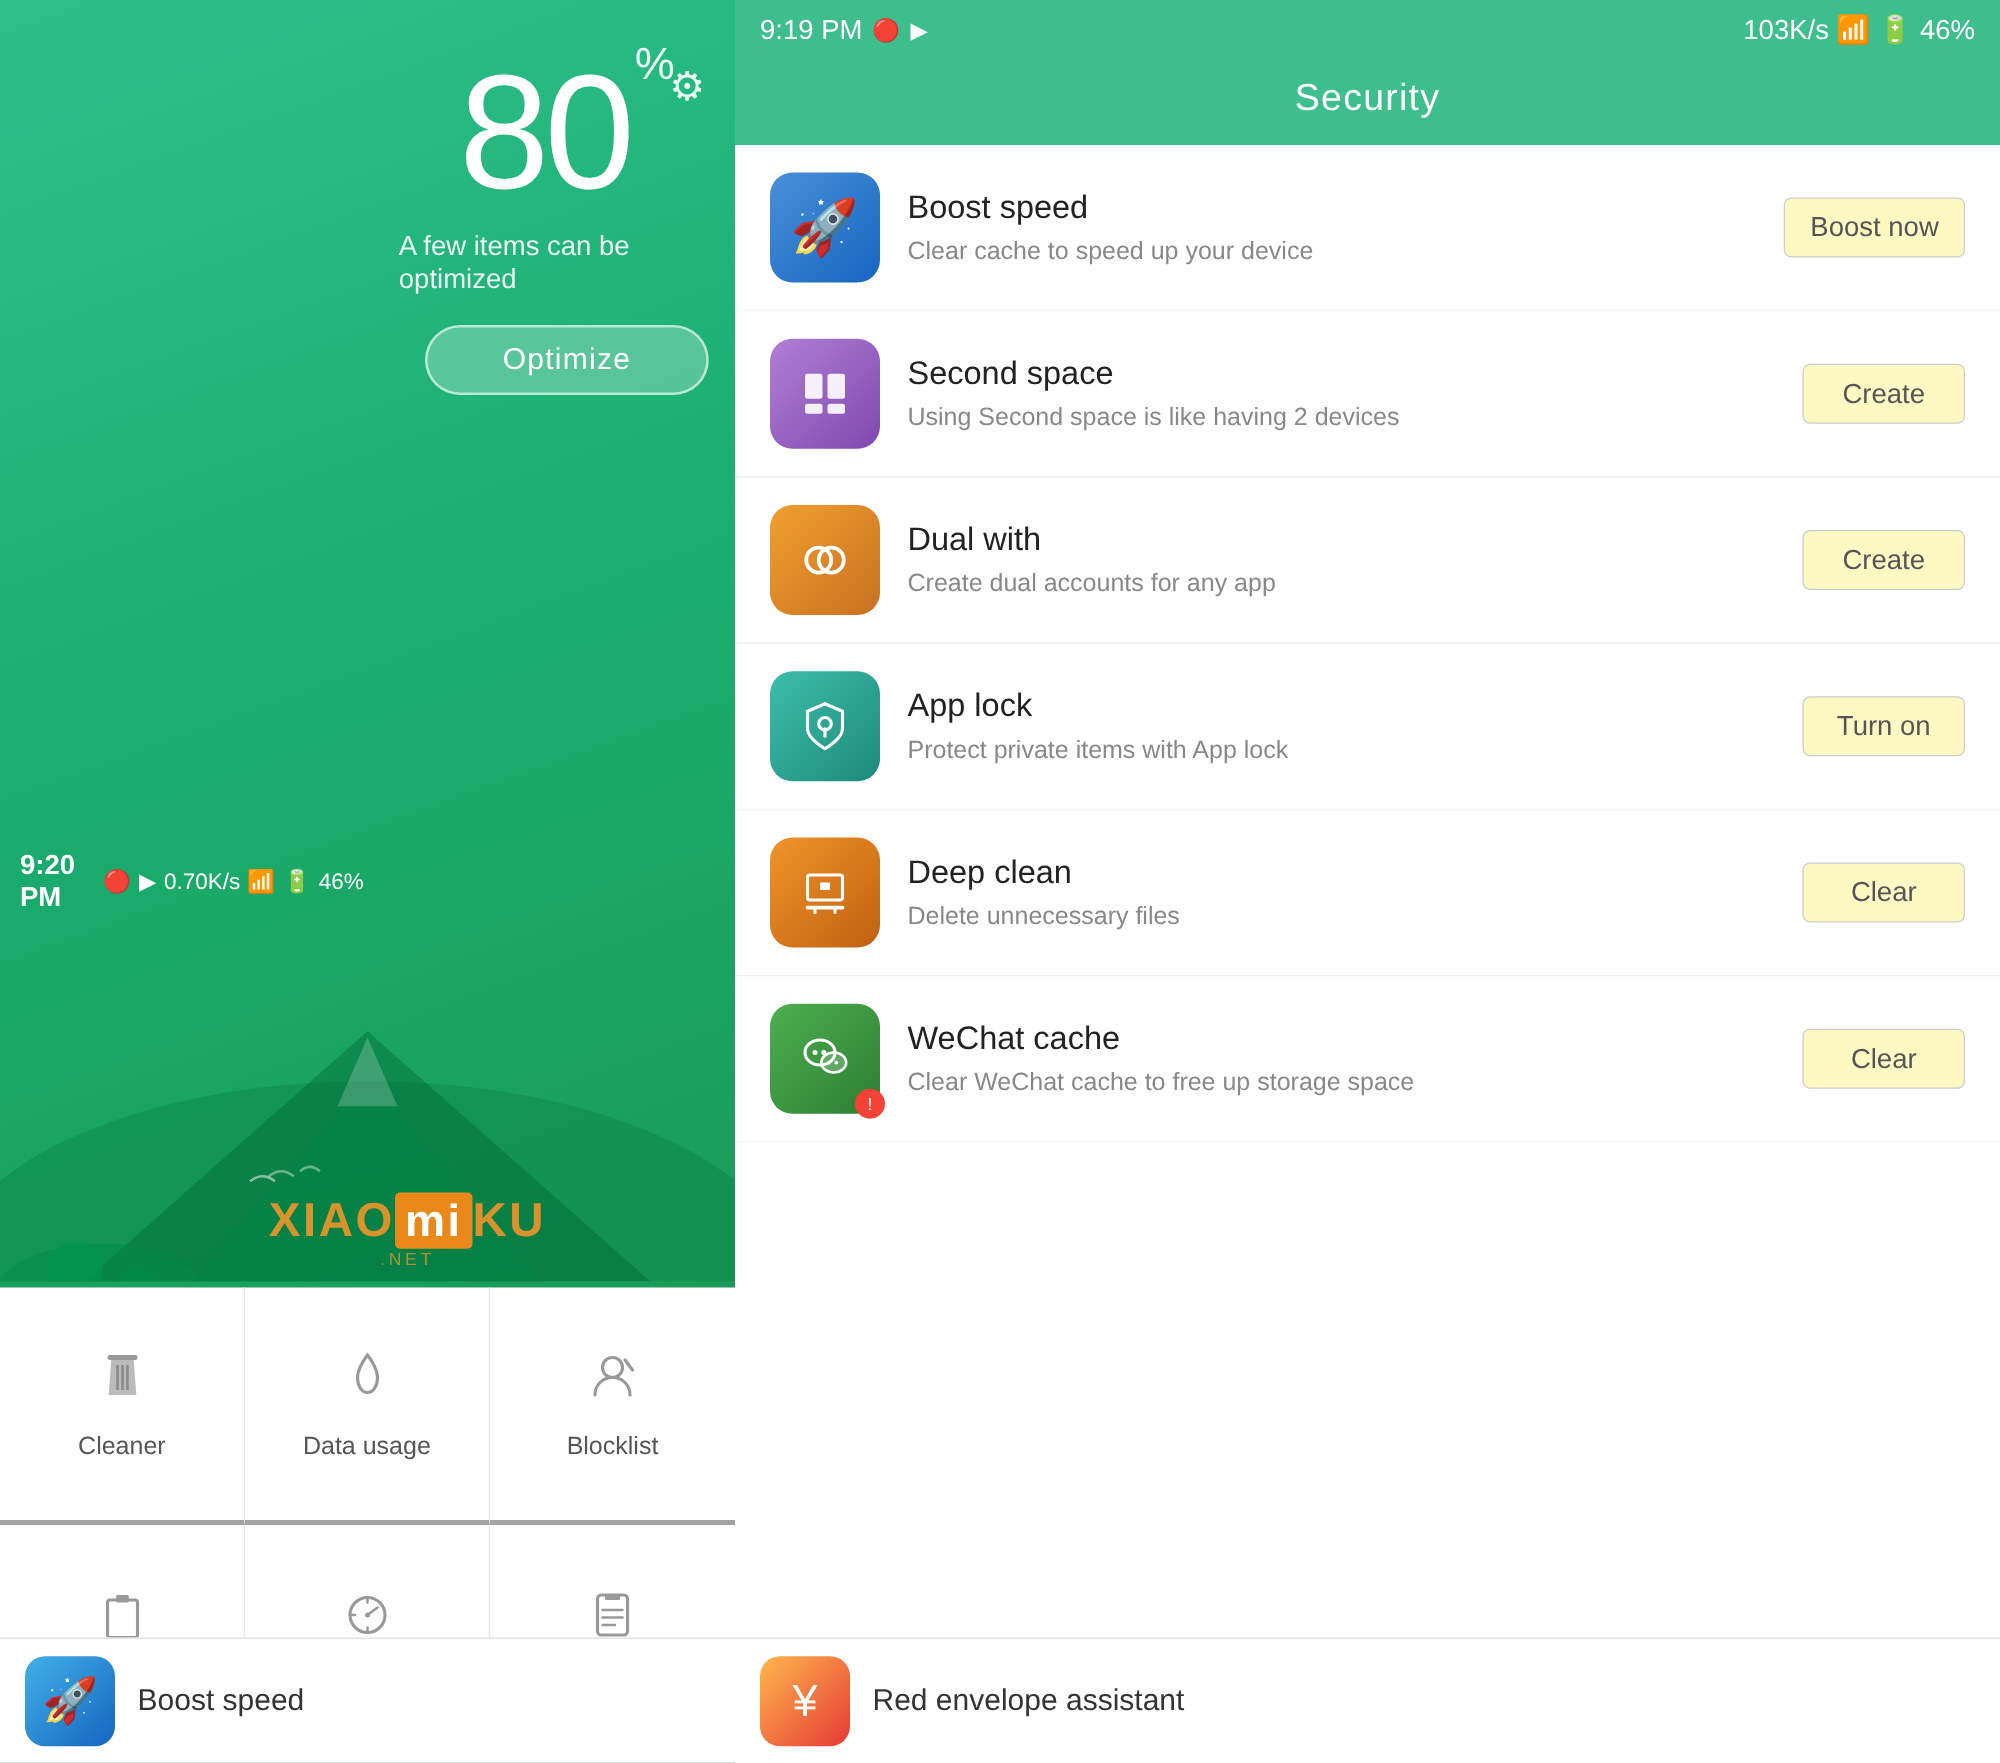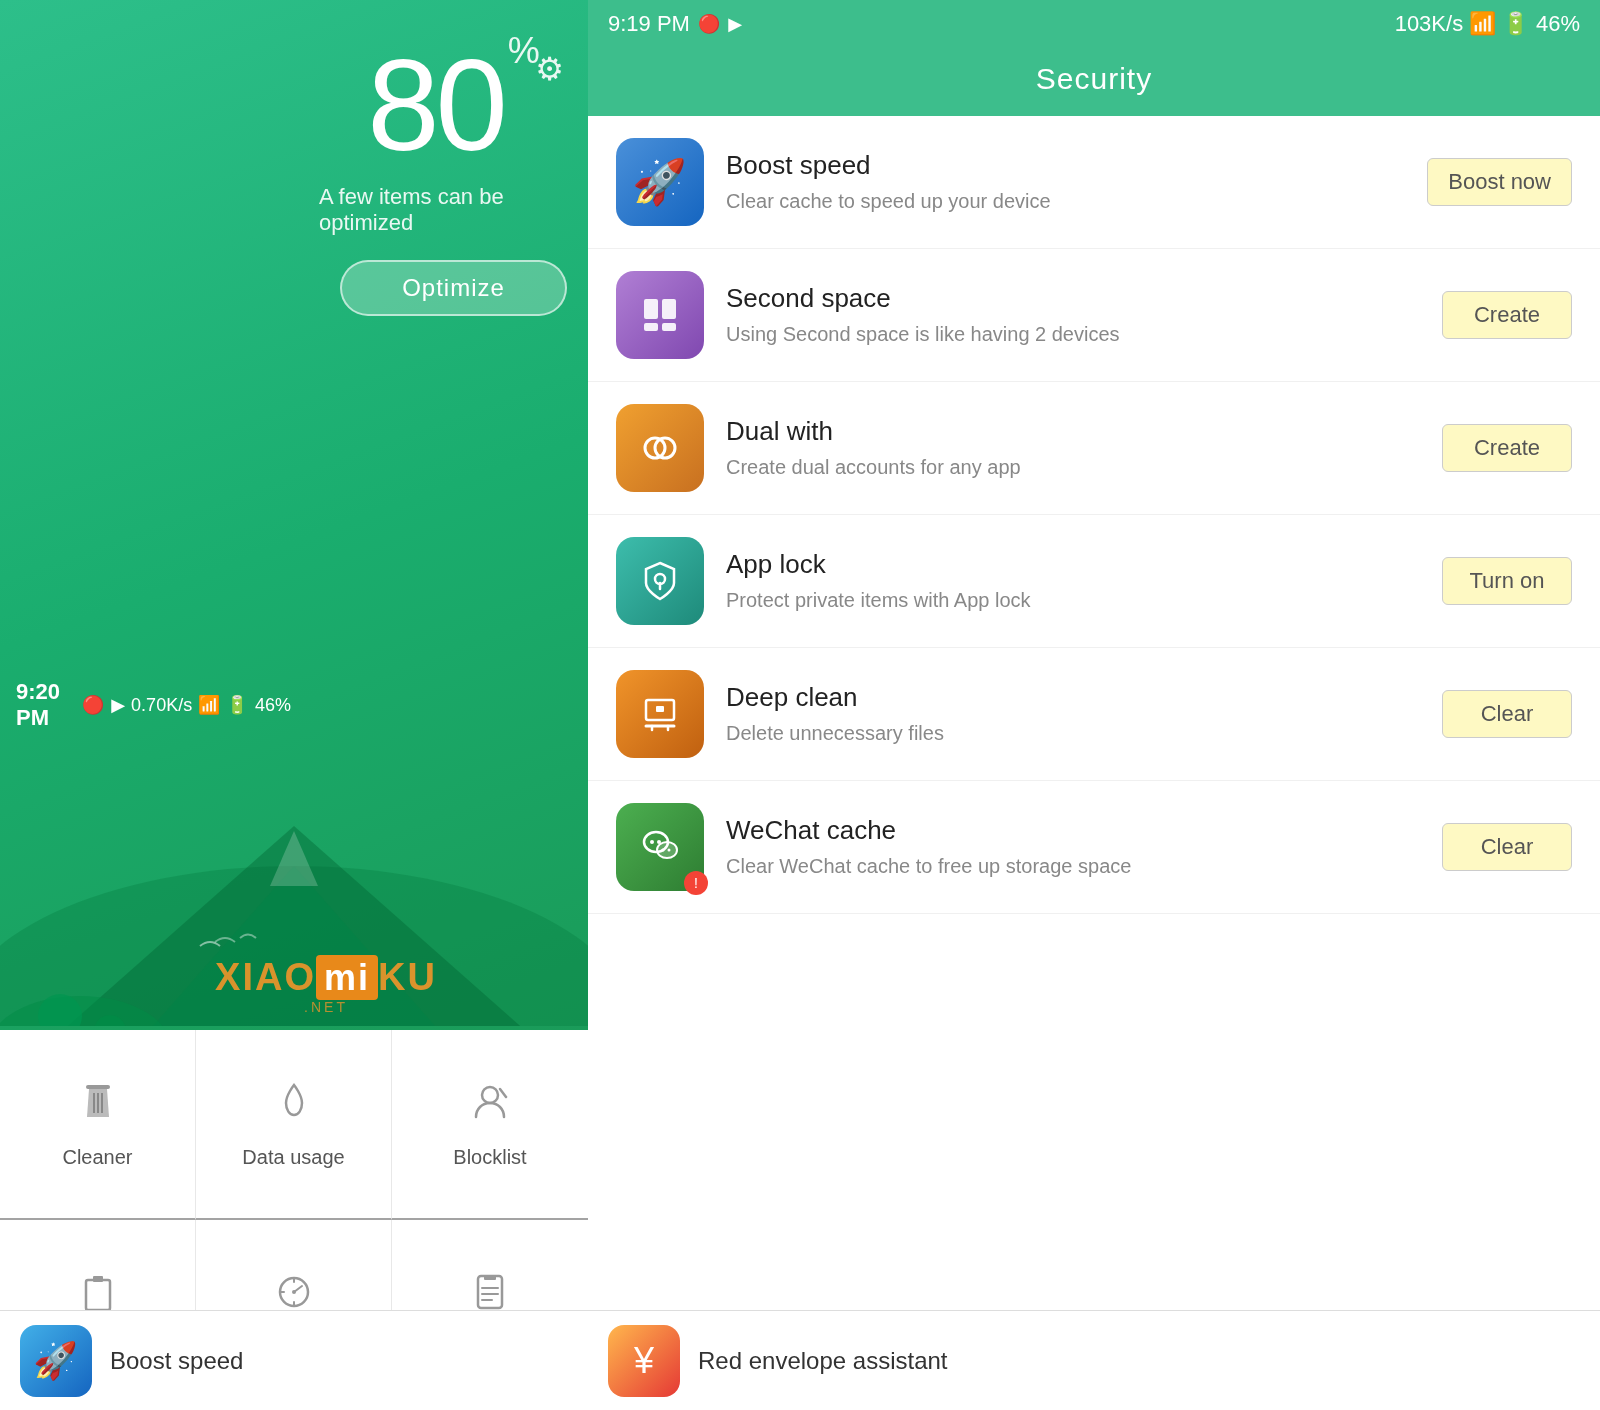--- a/index.html
+++ b/index.html
@@ -100,21 +100,21 @@
       grid-template-columns: repeat(3, 1fr);
       grid-template-rows: repeat(2, 1fr);
     }
 
     .grid-item {
       display: flex;
       flex-direction: column;
       align-items: center;
       justify-content: center;
       border-right: 1px solid #e8e8e8;
-      border-bottom: 2px solid #a3a3a3;
+      border-bottom: 4px solid #a3a3a3;
       cursor: pointer;
       gap: 12px;
     }
     .grid-item:nth-child(3n) { border-right: none; }
     .grid-item:nth-child(4), .grid-item:nth-child(5), .grid-item:nth-child(6) { border-bottom: none; }
 
     .grid-item .icon-wrap {
       font-size: 48px;
       color: #888;
     }

